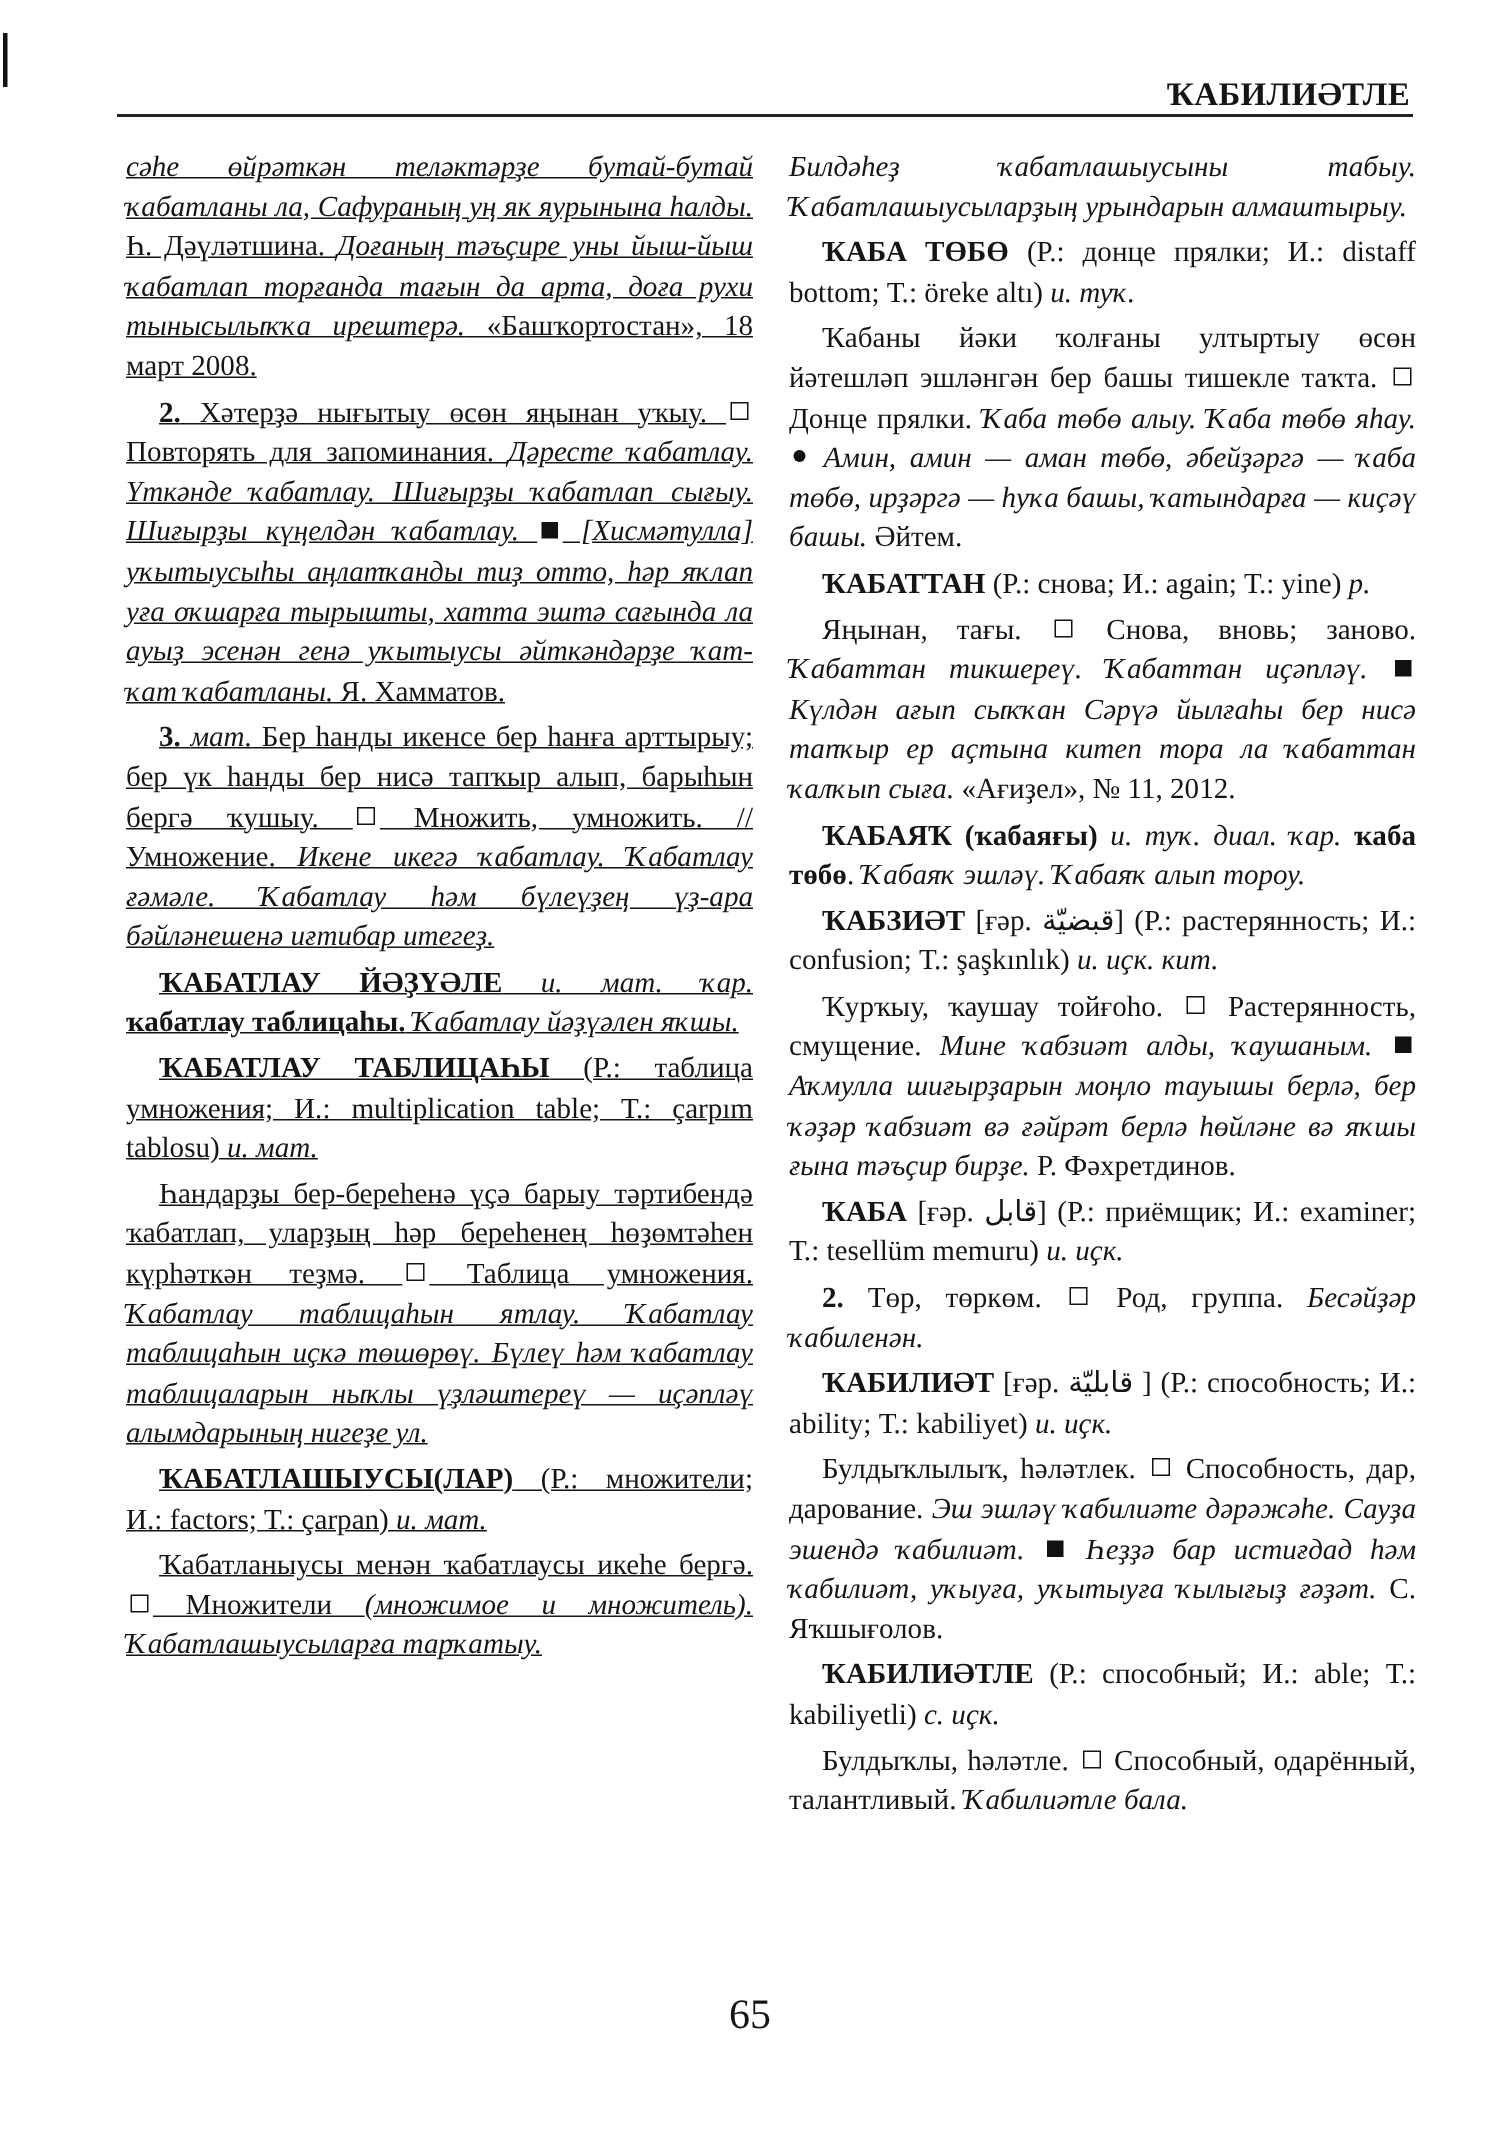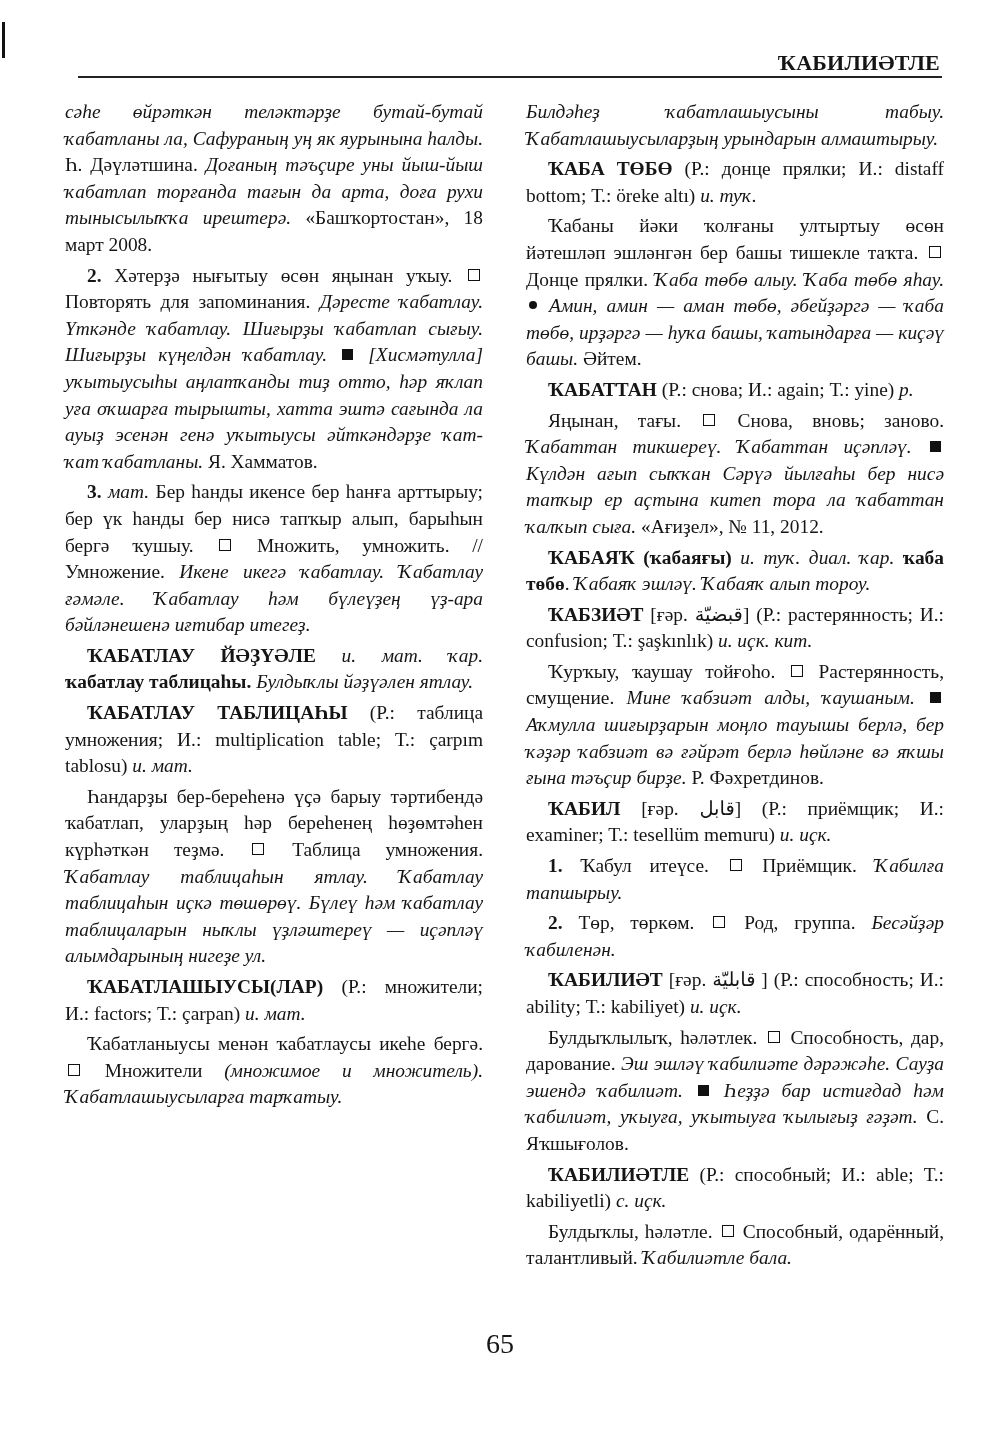--- a/index.html
+++ b/index.html
@@ -17,21 +17,21 @@
       font-family: "Liberation Serif", serif;
     }
     .head-rule {
       position: absolute; left: 78px; right: 58px; top: 76px; height: 2px; background: #222;
     }
     .col {
       position: absolute; top: 99px; width: 418px;
       font-size: 19.4px; line-height: 26.6px;
       text-align: justify; hyphens: manual;
     }
-    .col.left { left: 65px; }
+    .col.left { left: 84px; text-decoration: underline; }
     .col.right { left: 526px; }
     .p { margin: 0; text-indent: 0; }
     .p.ind { text-indent: 22px; }
     .p.gap { margin-top: 4px; }
     .b { font-weight: bold; }
     .i { font-style: italic; }
     .sym-box {
       display: inline-block; width: 10px; height: 10px; border: 1.5px solid #111;
       vertical-align: 1px; margin: 0 3px;
     }
@@ -52,37 +52,36 @@
 <body>
 
 <div class="edge-mark"></div>
 <div class="running-head">ҠАБИЛИӘТЛЕ</div>
 <div class="head-rule"></div>
 
 <div class="col left">
     <p class="p"><span class="i">сәһе өйрәткән теләктәрҙе бутай-бутай ҡабатланы ла, Сафураның уң як яурынына һалды.</span><span class=""> Һ. Дәүләтшина. </span><span class="i">Доғаның тәъҫире уны йыш-йыш ҡабатлап торғанда тағын да арта, доға рухи тынысылыҡҡа ирештерә.</span><span class=""> «Башҡортостан», 18 март 2008.</span></p>
     <p class="p ind gap"><span class="b">2.</span><span class=""> Хәтерҙә нығытыу өсөн яңынан уҡыу. </span><span class="sym-box"></span><span class=""> Повторять для запоминания. </span><span class="i">Дәресте ҡабатлау. Үткәнде ҡабатлау. Шиғырҙы ҡабатлап сығыу. Шиғырҙы күңелдән ҡабатлау.</span><span class=""> </span><span class="sym-square"></span><span class="i"> [Хисмәтулла] уҡытыусыһы аңлатҡанды тиҙ отто, һәр яҡлап уға оҡшарға тырышты, хатта эштә сағында ла ауыҙ эсенән генә уҡытыусы әйткәндәрҙе ҡат-ҡат ҡабатланы.</span><span class=""> Я. Хамматов.</span></p>
     <p class="p ind gap"><span class="b">3.</span><span class=""> </span><span class="i">мат.</span><span class=""> Бер һанды икенсе бер һанға арттырыу; бер үк һанды бер нисә тапҡыр алып, барыһын бергә ҡушыу. </span><span class="sym-box"></span><span class=""> Множить, умножить. // Умножение. </span><span class="i">Икене икегә ҡабатлау. Ҡабатлау ғәмәле. Ҡабатлау һәм бүлеүҙең үҙ-ара бәйләнешенә иғтибар итегеҙ.</span></p>
-    <p class="p ind gap"><span class="b">ҠАБАТЛАУ ЙӘҘҮӘЛЕ</span><span class="i"> и. мат. ҡар.</span><span class="b"> ҡабатлау таблицаһы.</span><span class="i"> Булдыҡлы йәҙүәлен ятлау.</span></p>
+    <p class="p ind gap"><span class="b">ҠАБАТЛАУ ЙӘҘҮӘЛЕ</span><span class="i"> и. мат. ҡар.</span><span class="b"> ҡабатлау таблицаһы.</span><span class="i"> Ҡабатлау йәҙүәлен яҡшы.</span></p>
     <p class="p ind gap"><span class="b">ҠАБАТЛАУ ТАБЛИЦАҺЫ</span><span class=""> (Р.: таблица умножения; И.: multiplication table; Т.: çarpım tablosu) </span><span class="i">и. мат.</span></p>
     <p class="p ind gap"><span class="">Һандарҙы бер-береһенә үҫә барыу тәртибендә ҡабатлап, уларҙың һәр береһенең һөҙөмтәһен күрһәткән теҙмә. </span><span class="sym-box"></span><span class=""> Таблица умножения. </span><span class="i">Ҡабатлау таблицаһын ятлау. Ҡабатлау таблицаһын иҫкә төшөрөү. Бүлеү һәм ҡабатлау таблицаларын ныҡлы үҙләштереү — иҫәпләү алымдарының нигеҙе ул.</span></p>
     <p class="p ind gap"><span class="b">ҠАБАТЛАШЫУСЫ(ЛАР)</span><span class=""> (Р.: множители; И.: factors; Т.: çarpan) </span><span class="i">и. мат.</span></p>
     <p class="p ind gap"><span class="">Ҡабатланыусы менән ҡабатлаусы икеһе бергә. </span><span class="sym-box"></span><span class=""> Множители </span><span class="i">(множимое и множитель). Ҡабатлашыусыларға тарҡатыу.</span></p>
   </div>
 <div class="col right">
     <p class="p"><span class="i">Билдәһеҙ ҡабатлашыусыны табыу. Ҡабатлашыусыларҙың урындарын алмаштырыу.</span></p>
     <p class="p ind gap"><span class="b">ҠАБА ТӨБӨ</span><span class=""> (Р.: донце прялки; И.: distaff bottom; Т.: öreke altı) </span><span class="i">и. туҡ.</span></p>
     <p class="p ind gap"><span class="">Ҡабаны йәки ҡолғаны ултыртыу өсөн йәтешләп эшләнгән бер башы тишекле таҡта. </span><span class="sym-box"></span><span class=""> Донце прялки. </span><span class="i">Ҡаба төбө алыу. Ҡаба төбө яһау.</span><span class=""> </span><span class="sym-dot"></span><span class="i"> Амин, амин — аман төбө, әбейҙәргә — ҡаба төбө, ирҙәргә — һуҡа башы, ҡатындарға — киҫәү башы.</span><span class=""> Әйтем.</span></p>
     <p class="p ind gap"><span class="b">ҠАБАТТАН</span><span class=""> (Р.: снова; И.: again; Т.: yine) </span><span class="i">р.</span></p>
     <p class="p ind gap"><span class="">Яңынан, тағы. </span><span class="sym-box"></span><span class=""> Снова, вновь; заново. </span><span class="i">Ҡабаттан тикшереү. Ҡабаттан иҫәпләү.</span><span class=""> </span><span class="sym-square"></span><span class="i"> Күлдән ағып сыҡҡан Сәрүә йылғаһы бер нисә тапҡыр ер аҫтына китеп тора ла ҡабаттан ҡалҡып сыға.</span><span class=""> «Ағиҙел», № 11, 2012.</span></p>
     <p class="p ind gap"><span class="b">ҠАБАЯҠ (ҡабаяғы)</span><span class="i"> и. туҡ. диал. ҡар.</span><span class="b"> ҡаба төбө</span><span class="">. </span><span class="i">Ҡабаяҡ эшләү. Ҡабаяҡ алып тороу.</span></p>
     <p class="p ind gap"><span class="b">ҠАБЗИӘТ</span><span class=""> [ғәр. قبضيّة] (Р.: растерянность; И.: confusion; Т.: şaşkınlık) </span><span class="i">и. иҫк. кит.</span></p>
     <p class="p ind gap"><span class="">Ҡурҡыу, ҡаушау тойғоһо. </span><span class="sym-box"></span><span class=""> Растерянность, смущение. </span><span class="i">Мине ҡабзиәт алды, ҡаушаным.</span><span class=""> </span><span class="sym-square"></span><span class="i"> Аҡмулла шиғырҙарын моңло тауышы берлә, бер ҡәҙәр ҡабзиәт вә ғәйрәт берлә һөйләне вә яҡшы ғына тәъҫир бирҙе.</span><span class=""> Р. Фәхретдинов.</span></p>
-    <p class="p ind gap"><span class="b">ҠАБИЛ</span><span class=""> [ғәр. قابل] (Р.: приёмщик; И.: examiner; Т.: tesellüm memuru) </span><span class="i">и. иҫк.</span></p>
-    <p class="p ind gap"><span class="b">1.</span><span class=""> Ҡабул итеүсе. </span><span class="sym-box"></span><span class=""> Приёмщик. </span><span class="i">Ҡабилға тапшырыу.</span></p>
+    <p class="p ind gap"><span class="b">ҠАБА</span><span class=""> [ғәр. قابل] (Р.: приёмщик; И.: examiner; Т.: tesellüm memuru) </span><span class="i">и. иҫк.</span></p>
     <p class="p ind gap"><span class="b">2.</span><span class=""> Төр, төркөм. </span><span class="sym-box"></span><span class=""> Род, группа. </span><span class="i">Бесәйҙәр ҡабиленән.</span></p>
     <p class="p ind gap"><span class="b">ҠАБИЛИӘТ</span><span class=""> [ғәр. قابليّة ] (Р.: способность; И.: ability; Т.: kabiliyet) </span><span class="i">и. иҫк.</span></p>
     <p class="p ind gap"><span class="">Булдыҡлылыҡ, һәләтлек. </span><span class="sym-box"></span><span class=""> Способность, дар, дарование. </span><span class="i">Эш эшләү ҡабилиәте дәрәжәһе. Сауҙа эшендә ҡабилиәт.</span><span class=""> </span><span class="sym-square"></span><span class="i"> Һеҙҙә бар истиғдад һәм ҡабилиәт, уҡыуға, уҡытыуға ҡылығыҙ ғәҙәт.</span><span class=""> С. Яҡшығолов.</span></p>
     <p class="p ind gap"><span class="b">ҠАБИЛИӘТЛЕ</span><span class=""> (Р.: способный; И.: able; Т.: kabiliyetli) </span><span class="i">с. иҫк.</span></p>
     <p class="p ind gap"><span class="">Булдыҡлы, һәләтле. </span><span class="sym-box"></span><span class=""> Способный, одарённый, талантливый. </span><span class="i">Ҡабилиәтле бала.</span></p>
   </div>
 
 <div class="page-number">65</div>
 
 </body></html>

